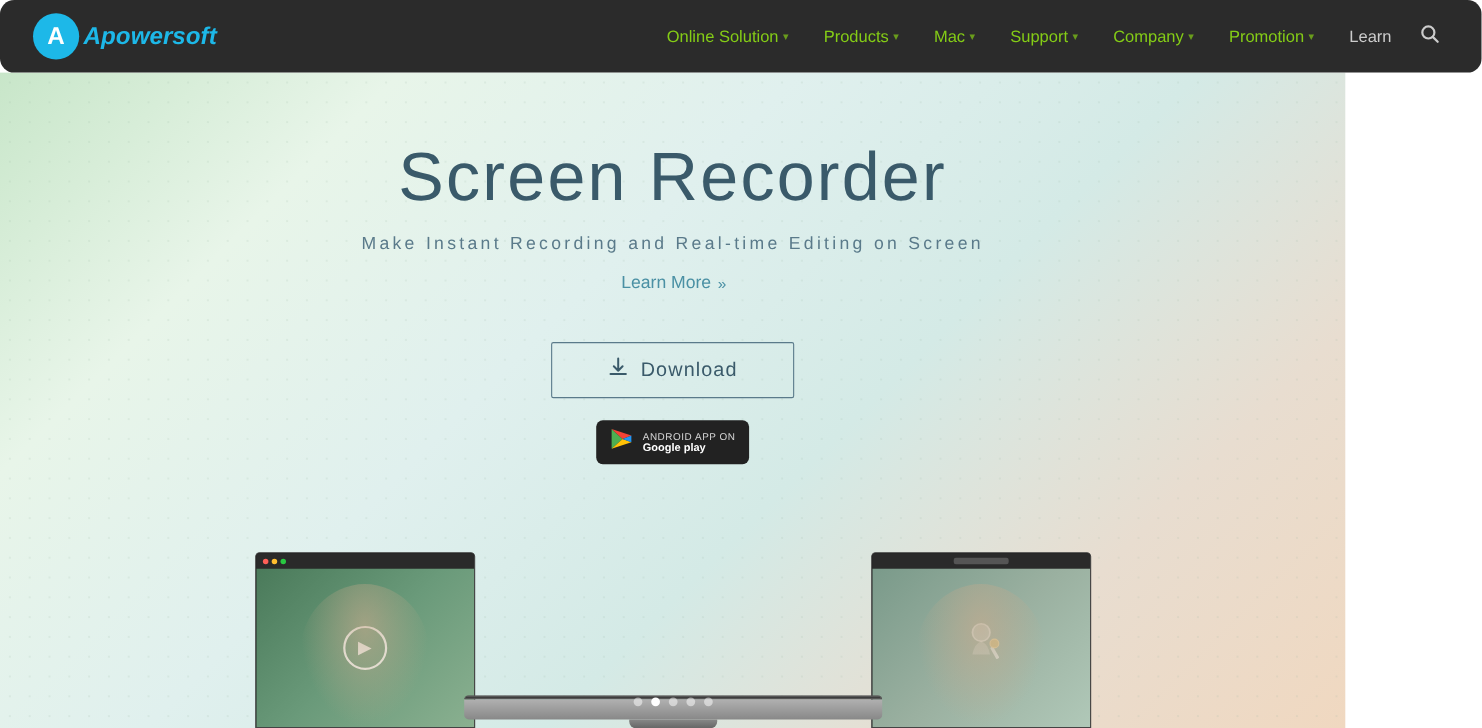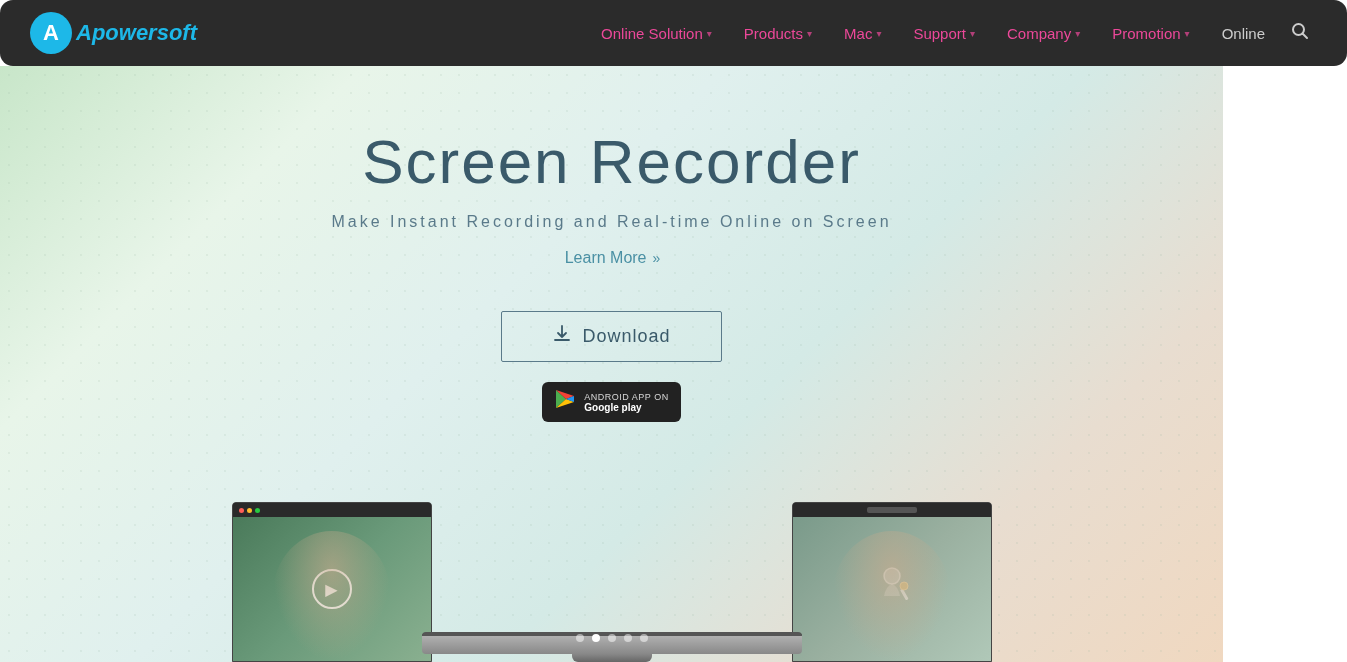--- a/index.html
+++ b/index.html
@@ -47,21 +47,21 @@
       font-weight: 600;
     }
     .nav-items {
       display: flex;
       align-items: center;
       list-style: none;
       margin-left: auto;
       gap: 4px;
     }
     .nav-item {
-      color: #ec4899;
+      color: #84cc16;
       font-size: 15px;
       padding: 8px 14px;
       cursor: pointer;
       display: flex;
       align-items: center;
       gap: 4px;
       white-space: nowrap;
     }
     .nav-item .chevron {
       font-size: 10px;
@@ -393,37 +393,37 @@
     </li>
     <li class="nav-item">
       <span>Company</span>
       <span class="chevron">▾</span>
     </li>
     <li class="nav-item">
       <span>Promotion</span>
       <span class="chevron">▾</span>
     </li>
     <li class="nav-store nav-item">
-      <span>Online</span>
+      <span>Learn</span>
     </li>
     <li class="nav-search">
       <span>
         <svg width="18" height="18" viewBox="0 0 18 18" fill="none" xmlns="http://www.w3.org/2000/svg">
           <circle cx="7.5" cy="7.5" r="5.5" stroke="#cccccc" stroke-width="2"></circle>
           <line x1="11.5" y1="11.5" x2="16" y2="16" stroke="#cccccc" stroke-width="2" stroke-linecap="round"></line>
         </svg>
       </span>
     </li>
   </ul>
 </nav>
 
 <section class="hero">
 
   <h1 class="hero-title">Screen Recorder</h1>
-  <p class="hero-subtitle">Make Instant Recording and Real-time Online on Screen</p>
+  <p class="hero-subtitle">Make Instant Recording and Real-time Editing on Screen</p>
 
   <div class="hero-learn-more">
     <span>Learn More</span>
     <span class="chevrons">»</span>
   </div>
 
   <button class="download-btn">
     <span class="download-icon">
       <svg width="20" height="20" viewBox="0 0 20 20" fill="none" xmlns="http://www.w3.org/2000/svg">
         <path d="M10 2v11M10 13l-4-4M10 13l4-4" stroke="#3a5a6a" stroke-width="1.8" stroke-linecap="round" stroke-linejoin="round"></path>

